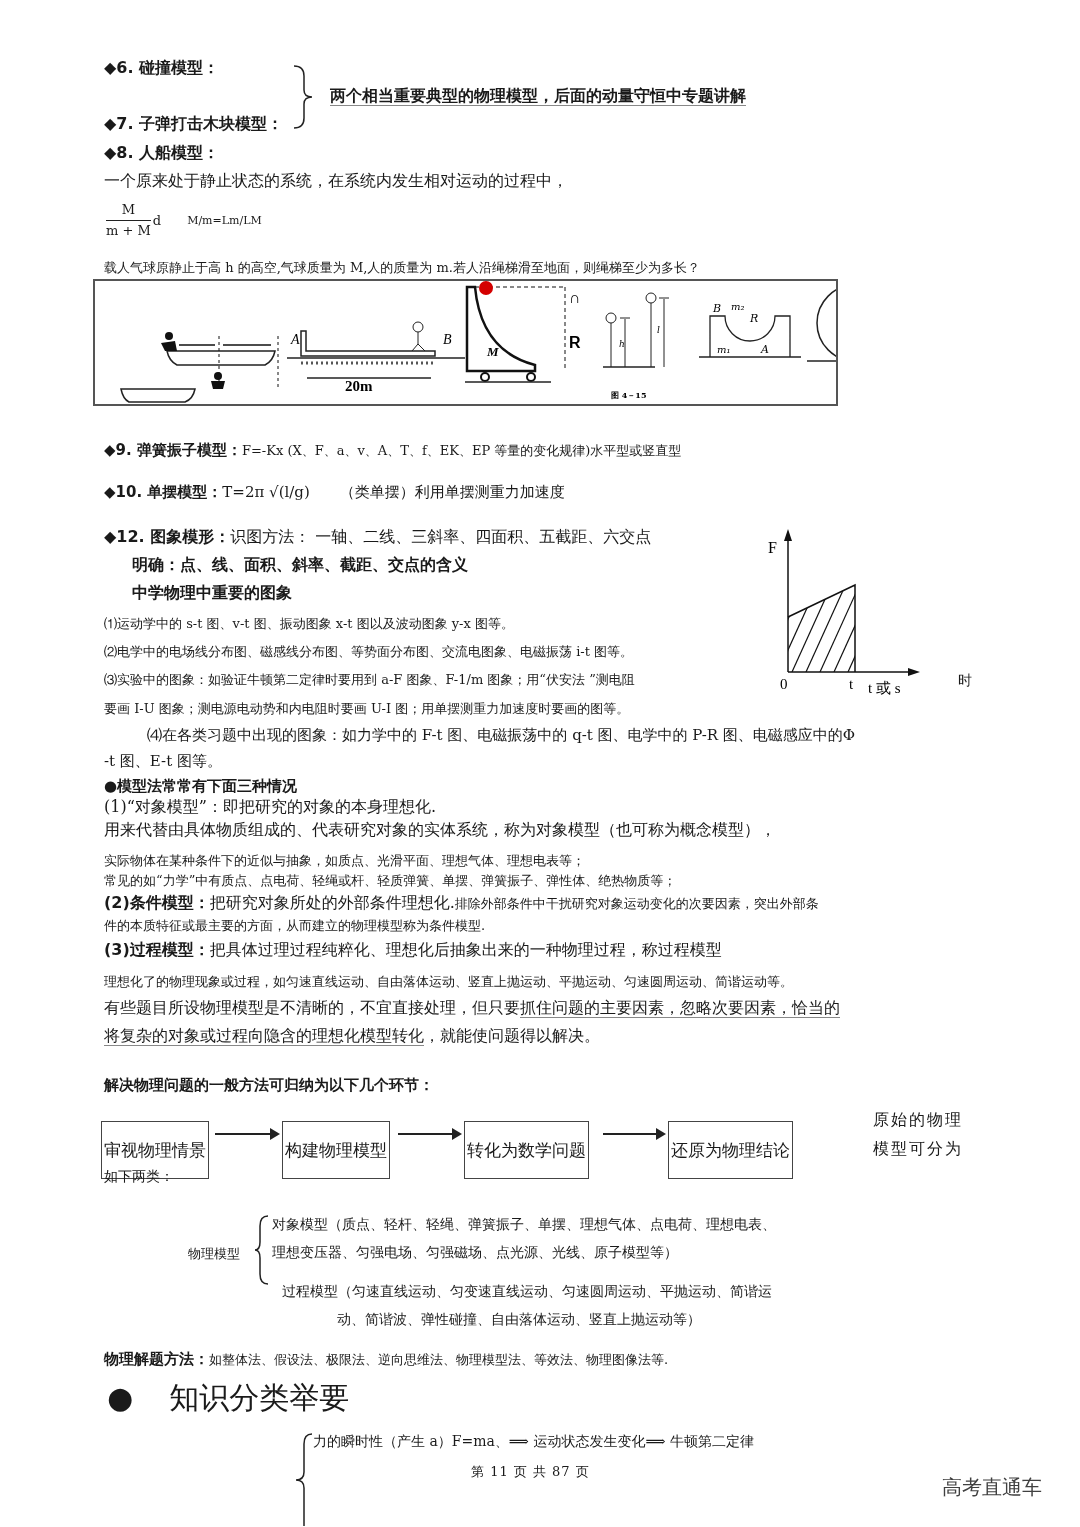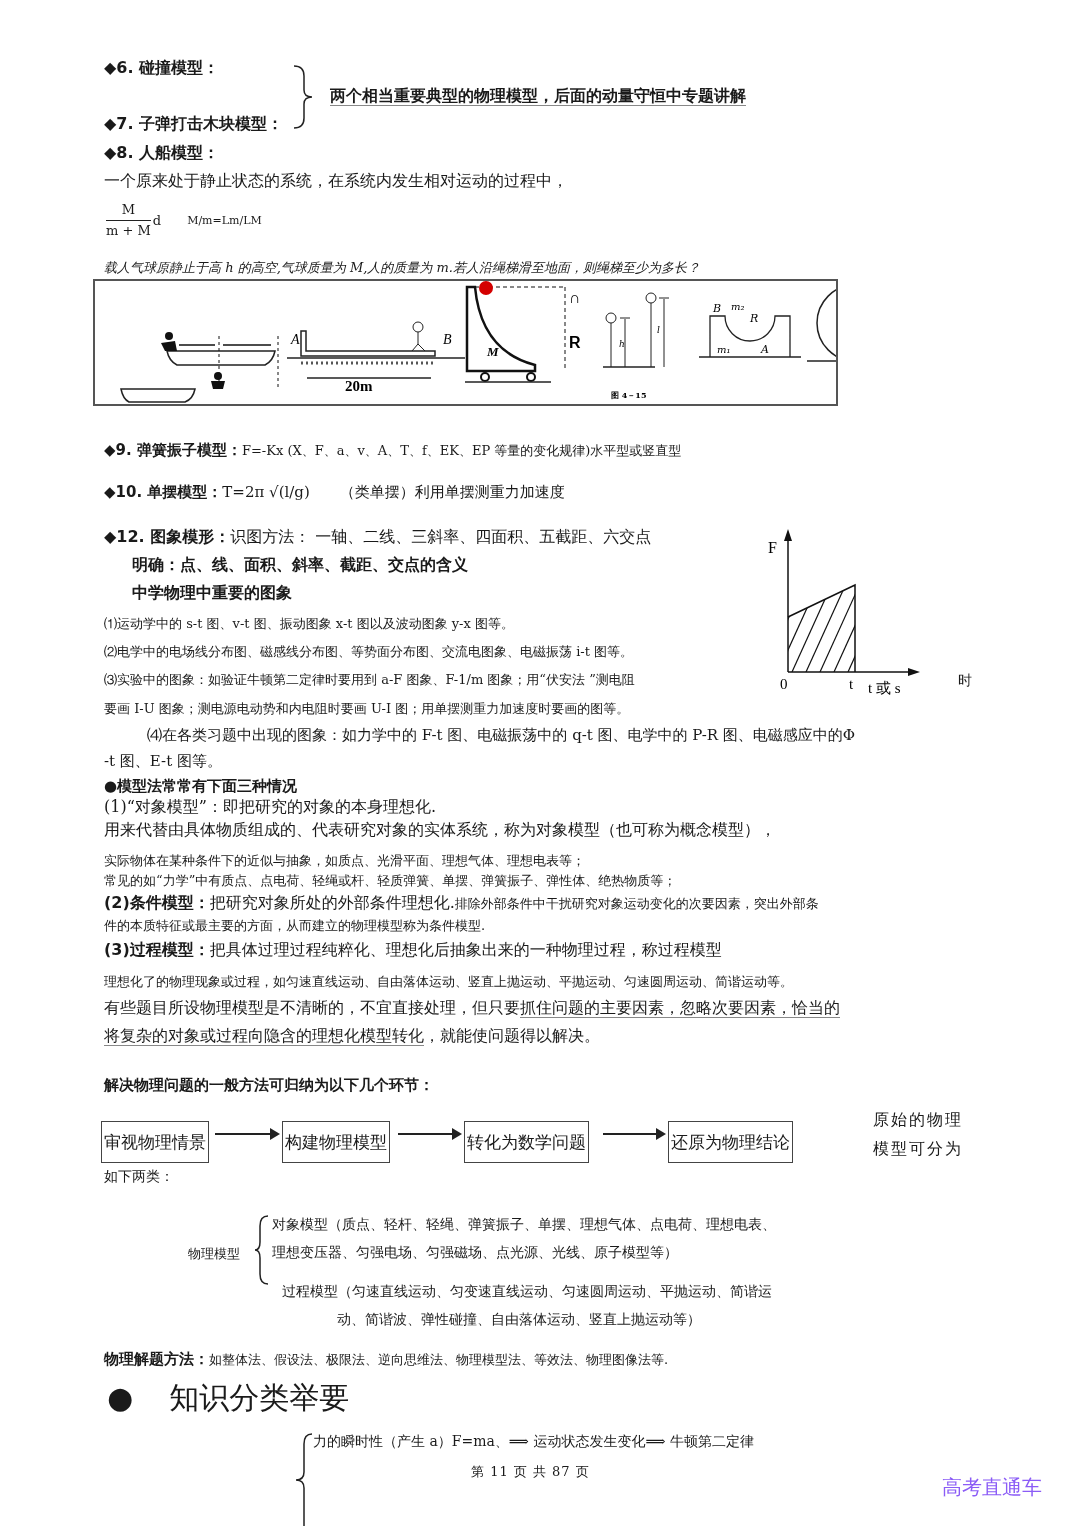--- a/index.html
+++ b/index.html
@@ -11,21 +11,21 @@
   .f16 { font-size:16px;text-align:center; }
   .f15 { font-size:15px; }
   .f14 { font-size:14px; }
   .f13 { font-size:13px; }
   .ul { text-decoration:underline; text-decoration-color:#888; text-underline-offset:4px; }
   .frac { display:inline-block; vertical-align:middle; text-align:center; margin:0 2px; }
   .frac span { display:block; line-height:20px; }
   .frac .num { border-bottom:1px solid #222; padding:0 4px; }
   .figbox { position:absolute; left:93px; top:279px; width:745px; height:127px;
             border:2px solid #555; box-sizing:border-box; background:#fff; }
-  .flowbox { position:absolute; border:1px solid #444; padding:8px 2px; height:24px; line-height:24px;
+  .flowbox { position:absolute; border:1px solid #444; padding:16px 2px; height:24px; line-height:24px;
              font-size:17px; background:#fff; }
   .arrow { position:absolute; height:2px; background:#222; }
   .arrow::after { content:""; position:absolute; right:-2px; top:-5px; border-left:10px solid #222;
                   border-top:6px solid transparent; border-bottom:6px solid transparent; }
 </style>
 </head>
 <body>
 
 <div class="abs h-bold f16" style="left:104px;top:58px;">
   <span>◆</span><span>6. 碰撞模型：</span>
@@ -43,21 +43,21 @@
 </div>
 <div class="abs f16" style="left:104px;top:171px;">一个原来处于静止状态的系统，在系统内发生相对运动的过程中，</div>
 <div class="abs f13" style="left:104px;top:200px;display:flex;align-items:center;">
   <span class="frac">
     <span class="num">M</span>
     <span>m + M</span>
   </span>
   <span>d</span>
   <span style="margin-left:26px;font-size:11px;">M/m=Lm/LM</span>
 </div>
-<div class="abs f13" style="left:104px;top:259px;font-style:italic;">载人气球原静止于高 h 的高空,气球质量为 M,人的质量为 m.若人沿绳梯滑至地面，则绳梯至少为多长？</div>
+<div class="abs f13" style="left:104px;top:259px;">载人气球原静止于高 h 的高空,气球质量为 M,人的质量为 m.若人沿绳梯滑至地面，则绳梯至少为多长？</div>
 
 <div class="figbox">
   <svg width="741" height="123" viewBox="0 0 741 123">
 
     <g>
       <path d="M72 70 L180 70 Q178 80 170 84 L82 84 Q74 80 72 70Z" fill="none" stroke="#222" stroke-width="1.5"></path>
       <path d="M26 108 L100 108 Q98 118 90 121 L34 121 Q28 118 26 108Z" fill="none" stroke="#222" stroke-width="1.5"></path>
       <circle cx="74" cy="55" r="4" fill="#111"></circle>
         <path d="M66 62 L80 60 L82 70 L70 70Z" fill="#111"></path>
       <circle cx="123" cy="95" r="4" fill="#111"></circle>
@@ -222,13 +222,13 @@
 <div class="abs sans" style="left:107px;top:1378px;font-size:30px;">
   <span>●</span><span style="margin-left:36px;">知识分类举要</span>
 </div>
 
 <svg class="abs" style="left:294px;top:1432px;" width="20" height="95">
   <path d="M18 2 Q10 2 10 12 L10 40 Q10 48 2 48 Q10 48 10 56 L10 94" fill="none" stroke="#222" stroke-width="1.5"></path>
 </svg>
 <div class="abs f14" style="left:313px;top:1433px;">力的瞬时性（产生 a）F=ma、⟹ 运动状态发生变化⟹ 牛顿第二定律</div>
 
 <div class="abs f13" style="left:471px;top:1463px;letter-spacing:1px;">第 11 页 共 87 页</div>
-<div class="abs sans" style="left:942px;top:1474px;font-size:20px;color:#8b5cf6;">高考直通车</div>
+<div class="abs sans" style="left:942px;top:1474px;font-size:20px;color:#404040;">高考直通车</div>
 
 </body></html>

